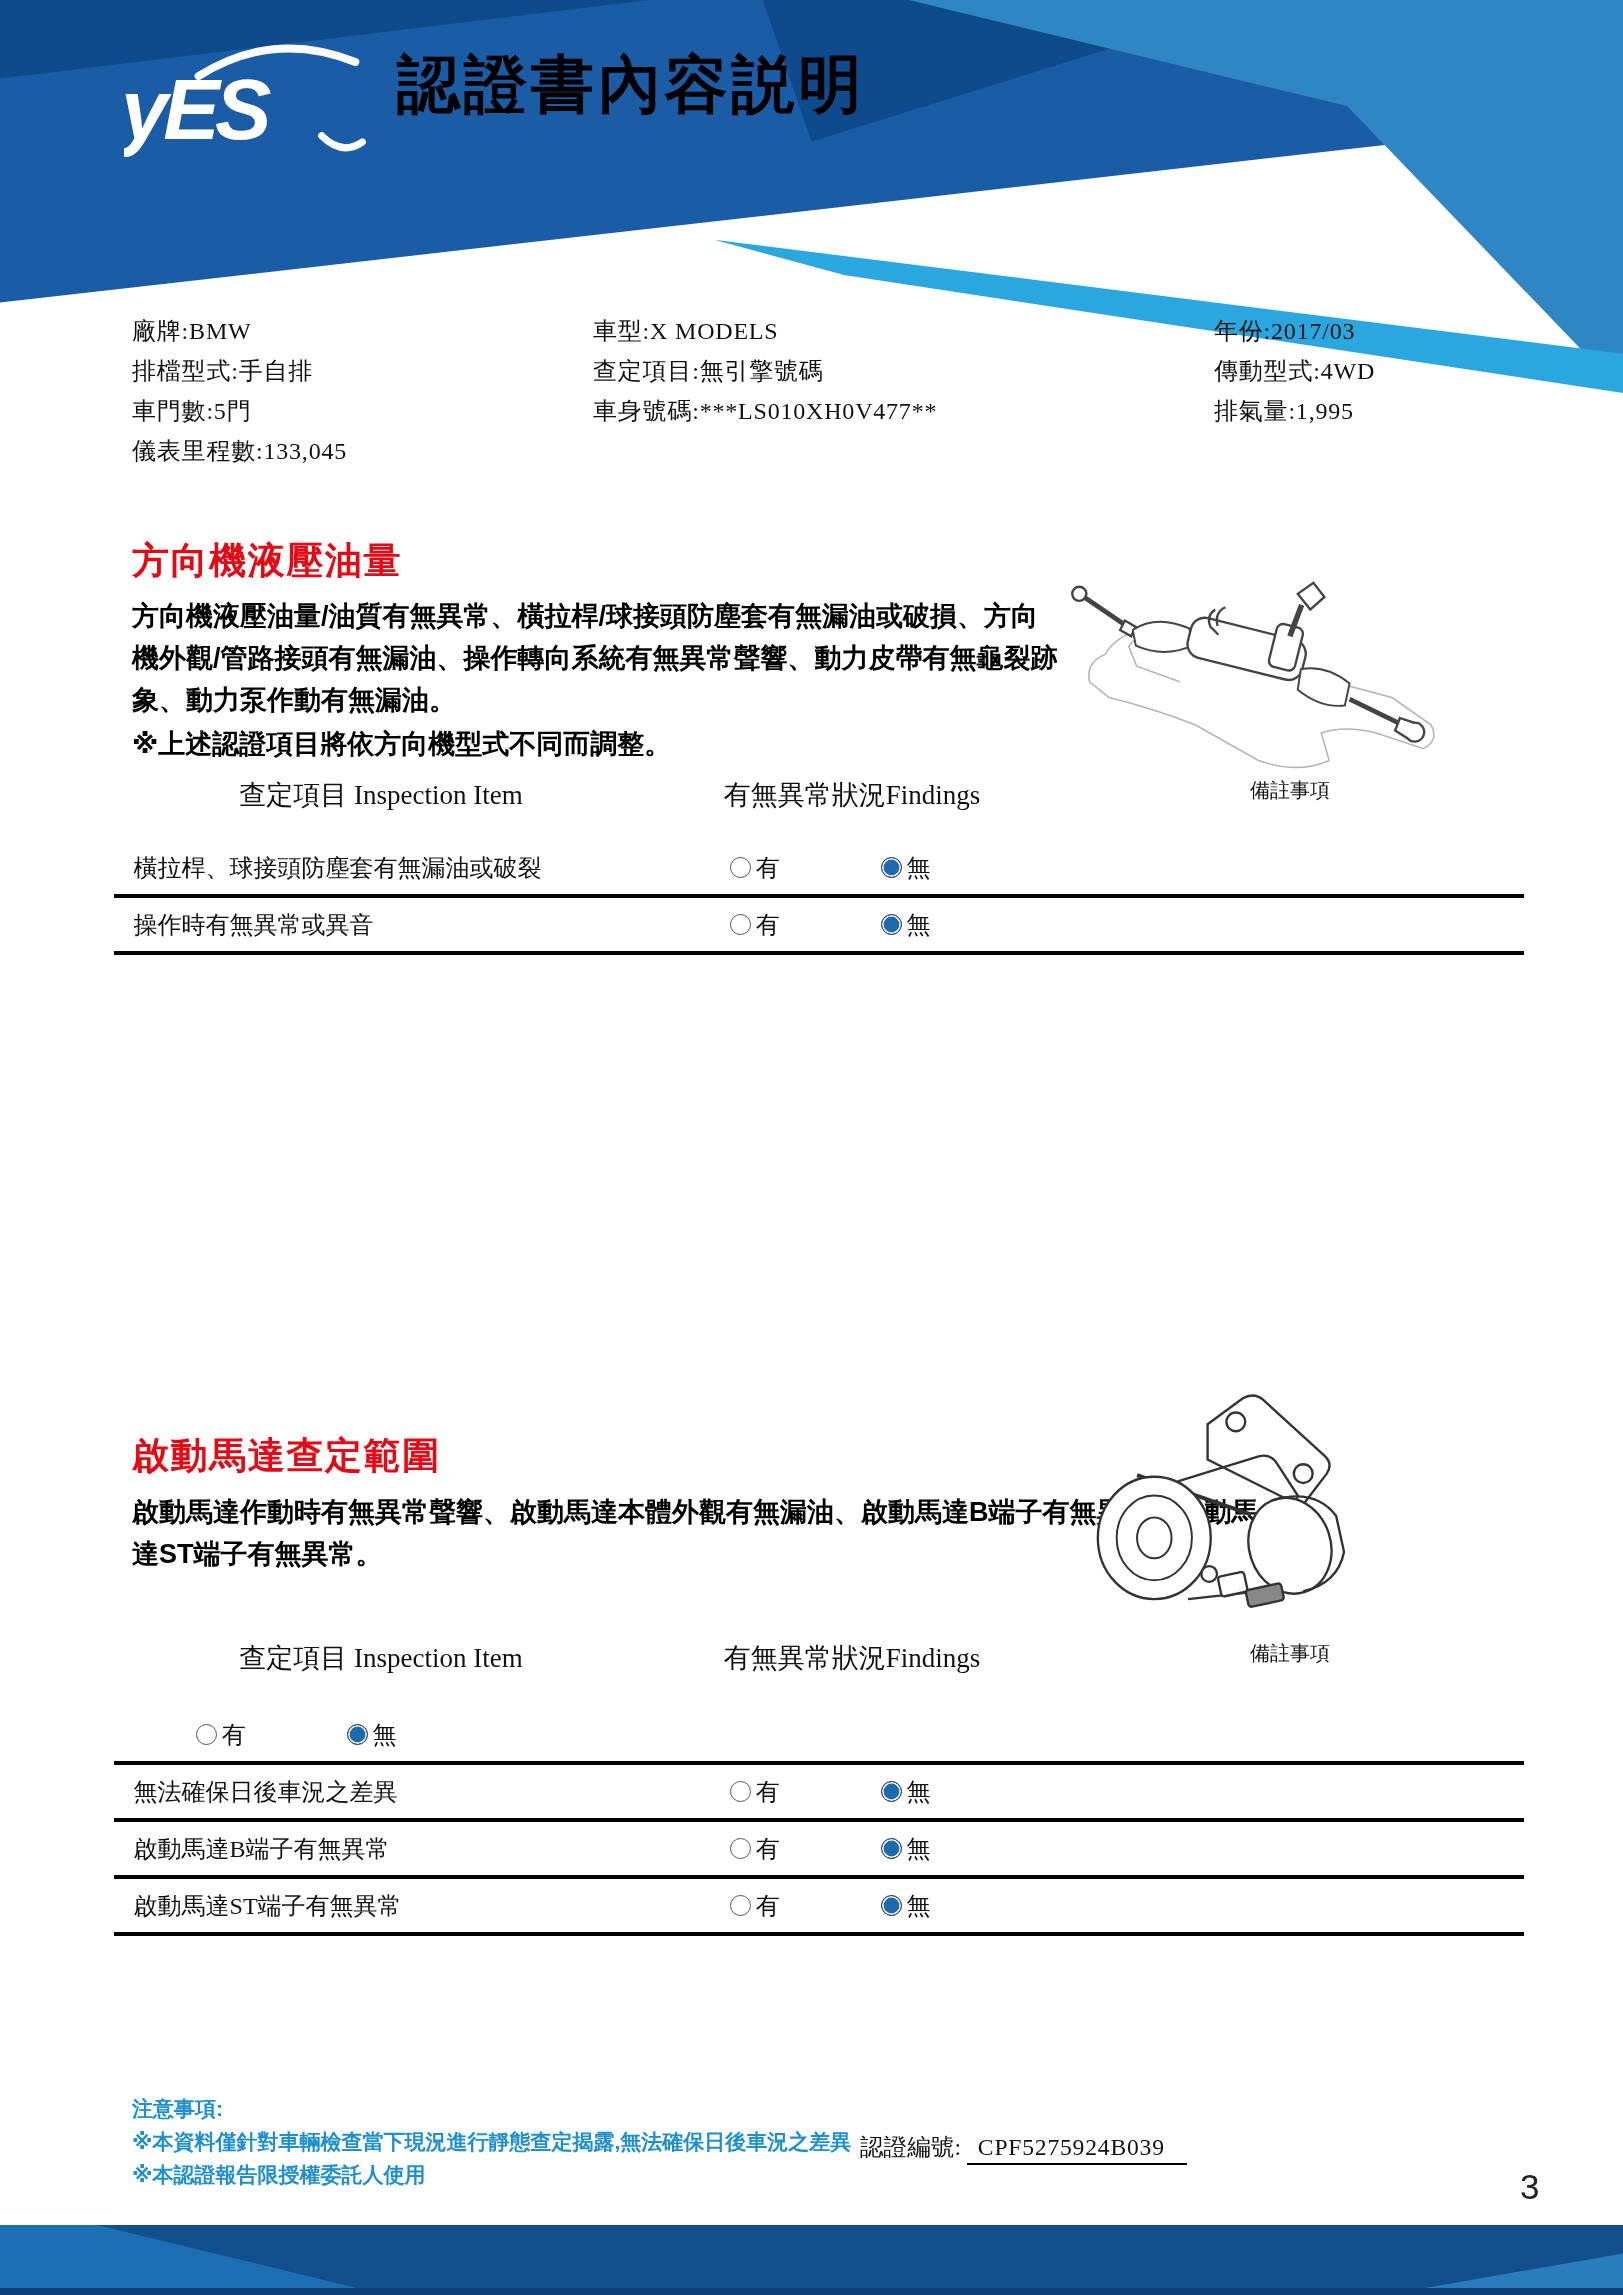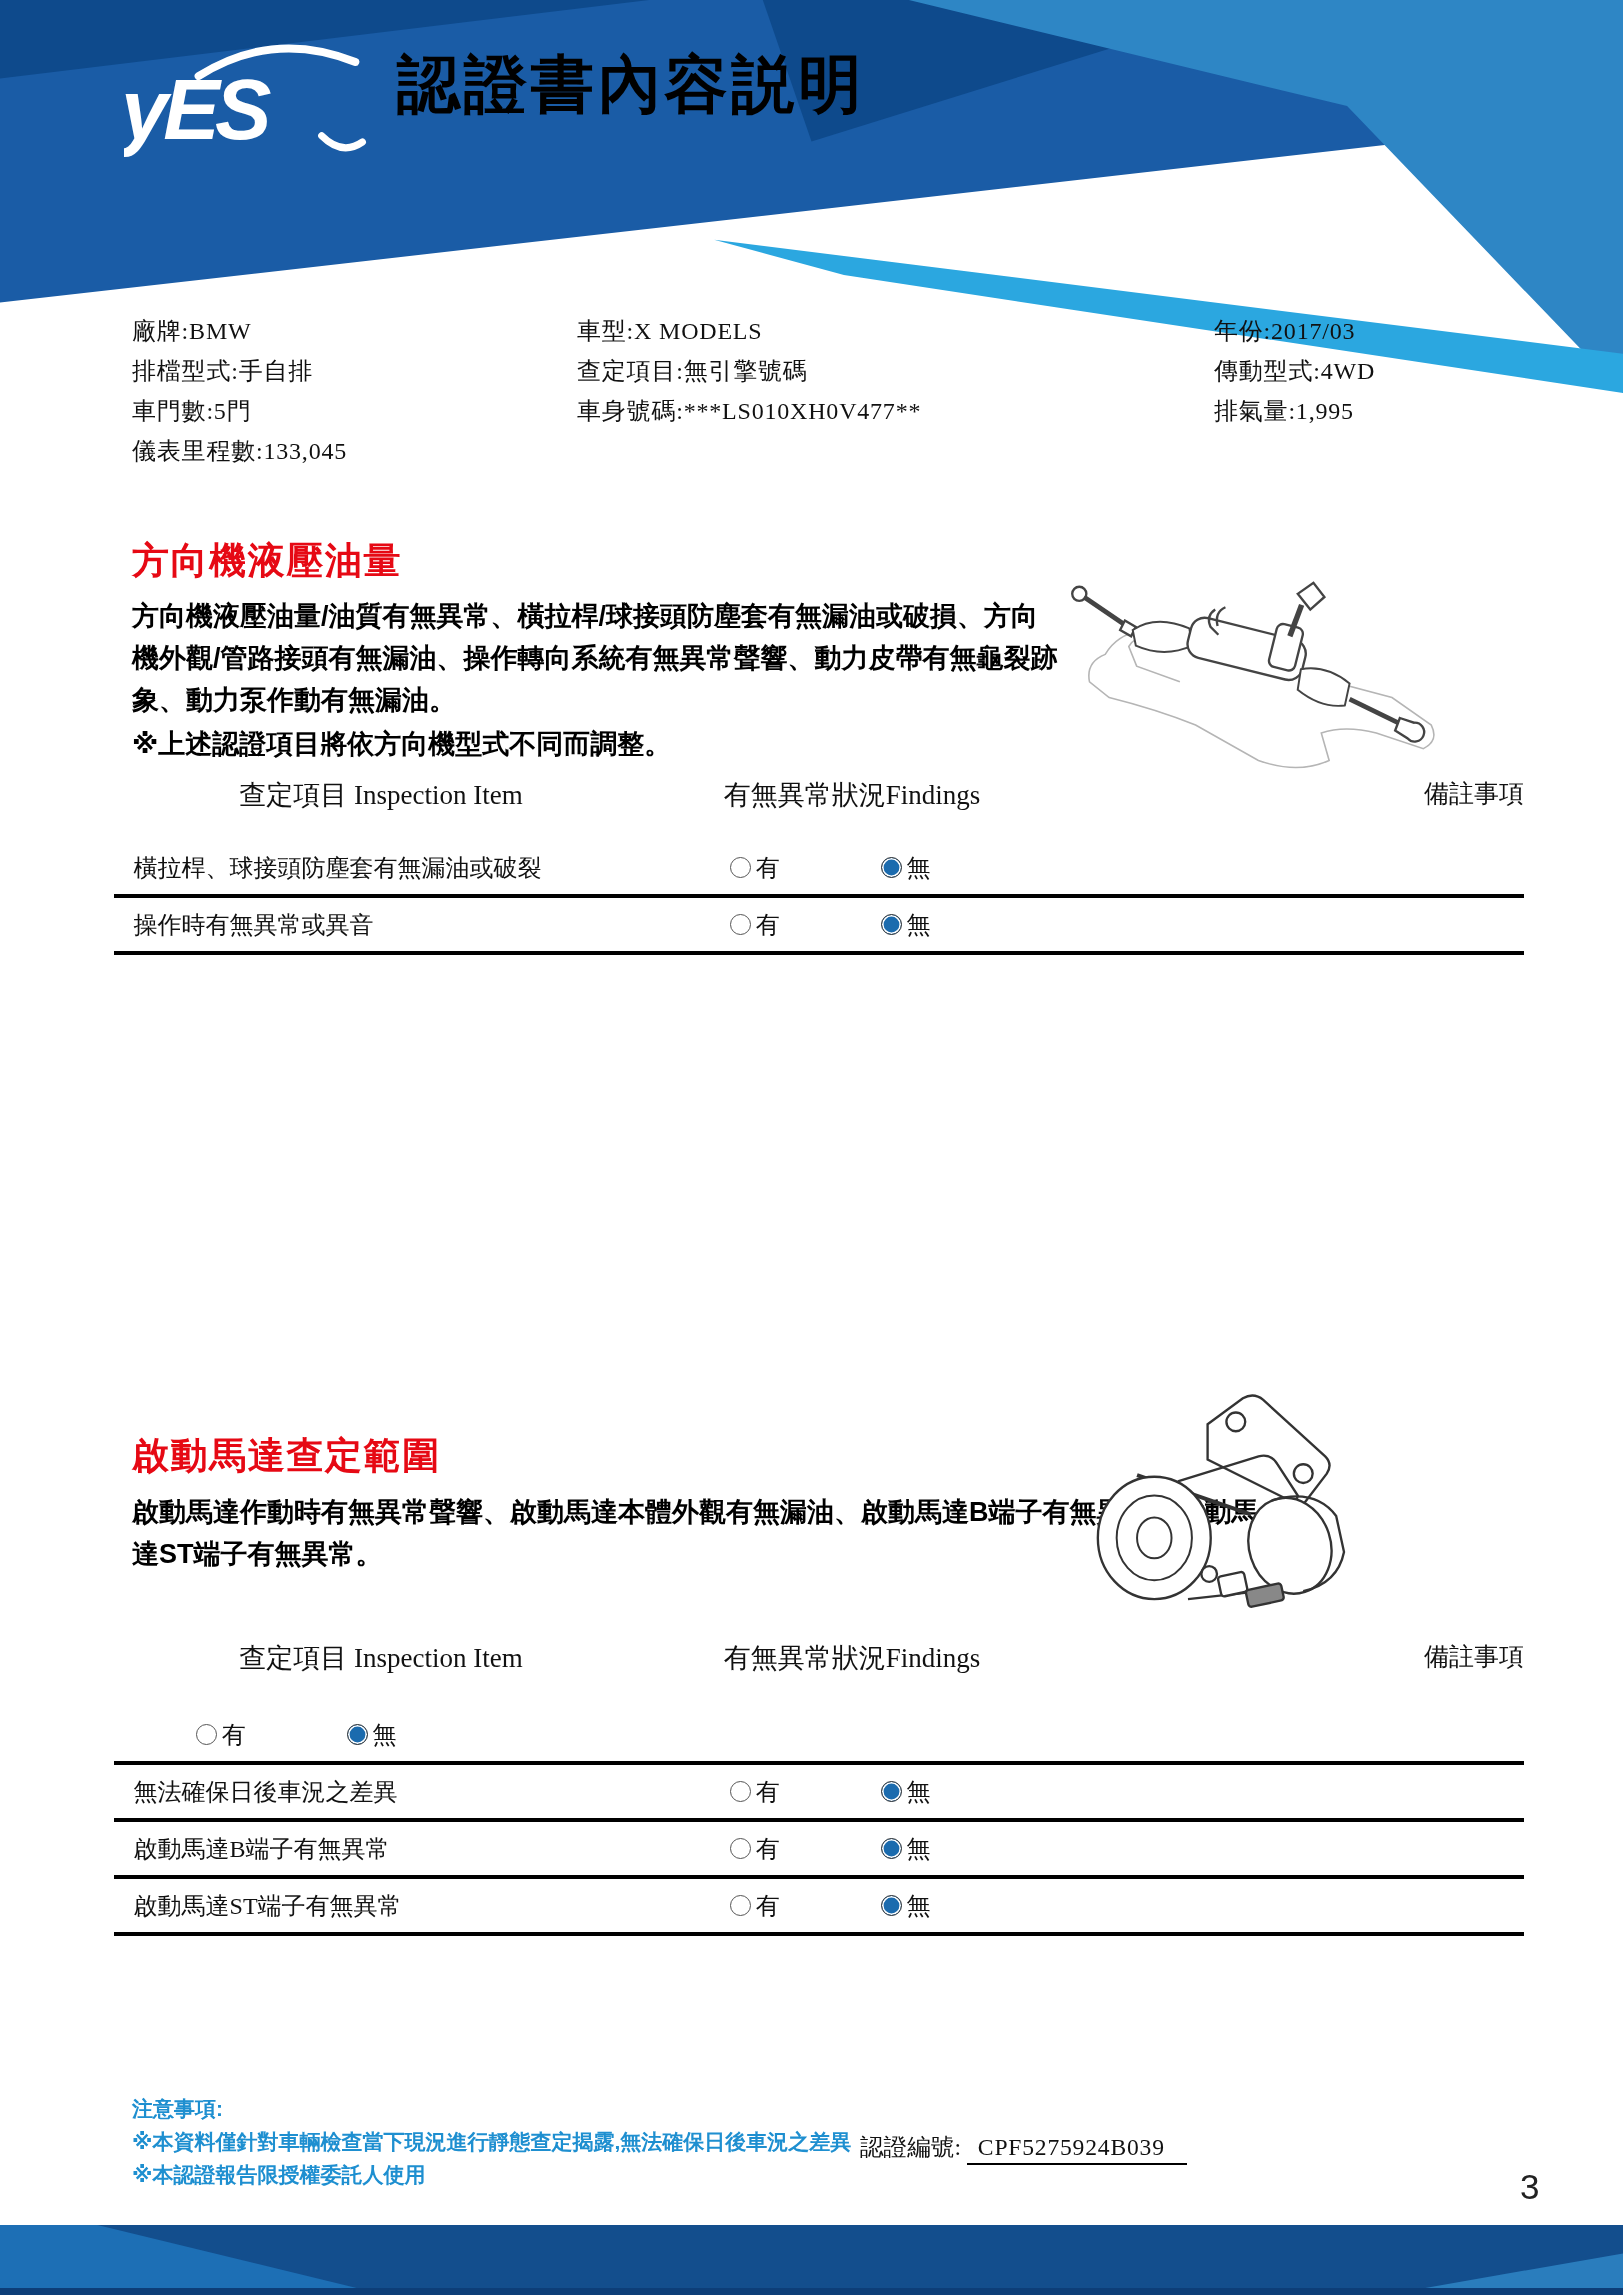--- a/index.html
+++ b/index.html
@@ -19,42 +19,42 @@
   .logo-box{position:absolute;left:124px;top:35px;width:251px;height:134px;}
   .hdr-title{
     position:absolute;left:397px;top:47px;
     font-family:"Liberation Sans","DejaVu Sans",sans-serif;
     font-weight:bold;font-size:63px;line-height:1.2;color:#000000;letter-spacing:3.9px;
   }
   
   .veh{position:absolute;top:311px;left:132px;width:1414px;font-size:24px;letter-spacing:0.8px;}
   .veh-col{position:absolute;top:0;}
   .veh-col.c1{left:0;}
-  .veh-col.c2{left:445px;}
+  .veh-col.c2{left:461px;}
   .veh-col.c3{left:1082px;}
   .veh-row{height:40px;line-height:40px;white-space:nowrap;}
   
   .sec-title{
     position:absolute;left:132px;
     font-family:"Liberation Sans","DejaVu Sans",sans-serif;
     font-weight:bold;font-size:37px;color:#e60914;letter-spacing:1.6px;
   }
   .sec-desc{
     position:absolute;left:132px;
     font-family:"Liberation Sans","DejaVu Sans",sans-serif;
     font-weight:bold;font-size:27px;line-height:42px;color:#000;
   }
   .sec-note{margin-top:1.6px;}
   .illus{position:absolute;}
   
   .insp-table{position:absolute;left:114px;width:1410px;font-size:24px;}
   .t-head{display:flex;align-items:flex-start;}
   .t-head .h1{width:534px;text-align:center;font-size:27px;}
   .t-head .h2{width:408px;text-align:center;font-size:27px;}
-  .t-head .h3{flex:1;text-align:right;font-size:25px;}
+  .t-head .h3{flex:1;text-align:center;font-size:20px;}
   .t-row{display:flex;align-items:center;border-bottom:4.7px solid #000;}
   .t-row .c1{width:534px;padding-left:19.6px;box-sizing:border-box;white-space:nowrap;}
   .t-row .c2{width:408px;display:flex;align-items:center;}
   .t-row .c3{flex:1;}
   .radio-group{display:flex;align-items:center;}
   .rg-yes{margin-left:82px;}
   .rg-no{margin-left:101px;}
   .radio{
     width:21px;height:21px;border-radius:50%;
     border:1.6px solid #555;background:#fff;box-sizing:border-box;display:inline-block;

